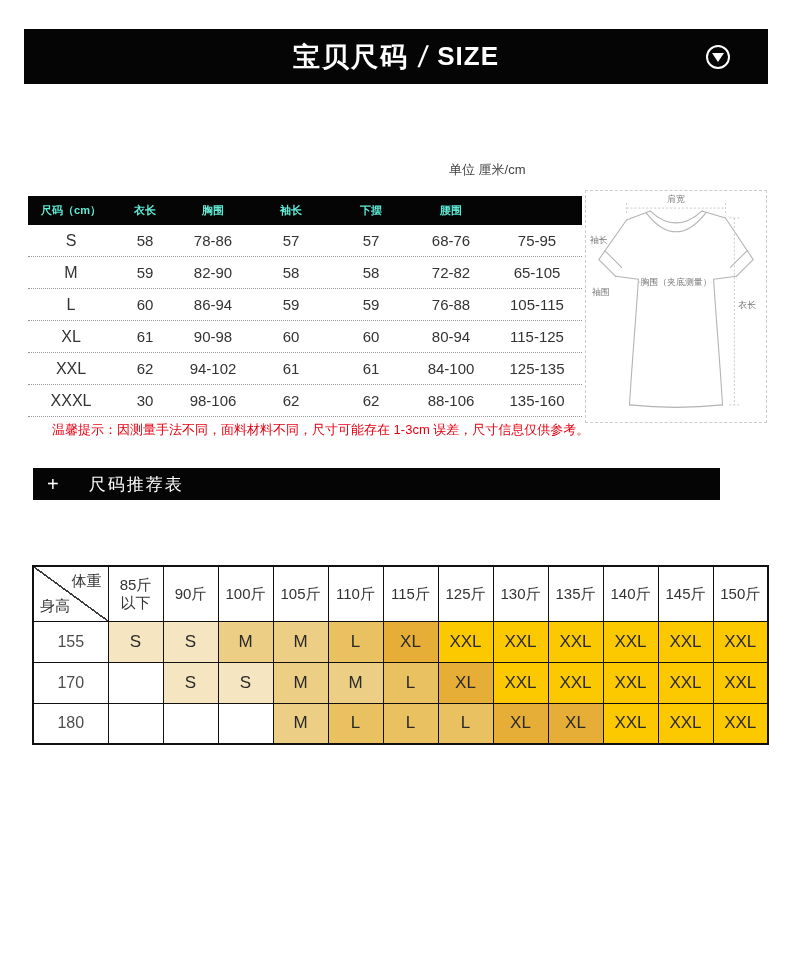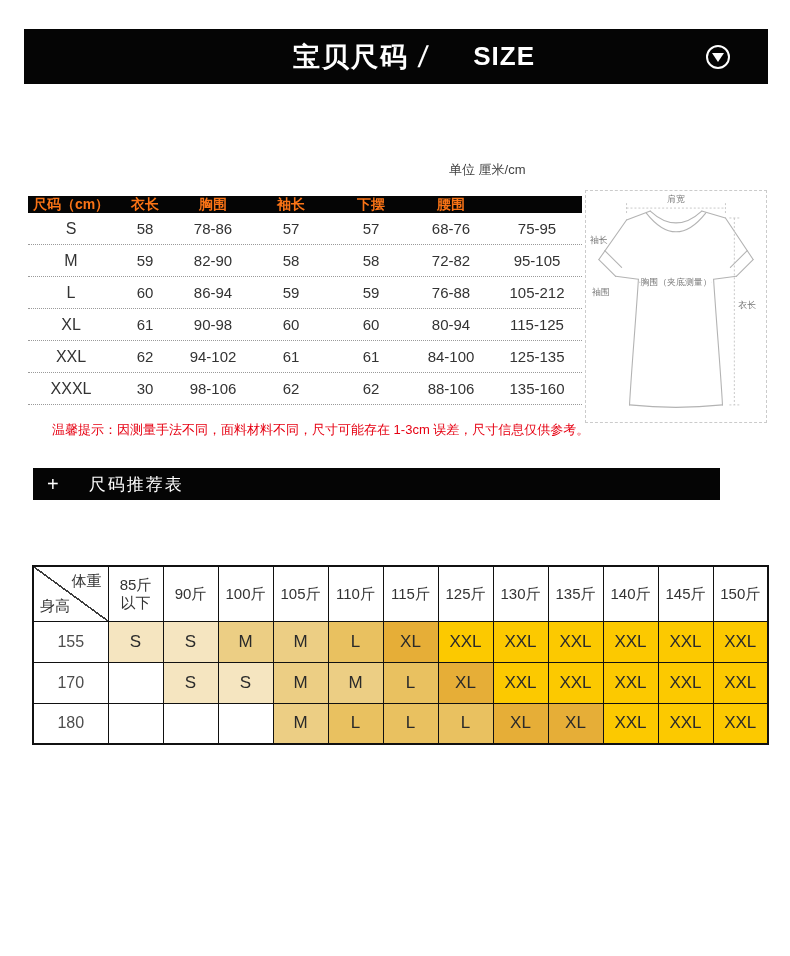--- a/index.html
+++ b/index.html
@@ -3,36 +3,36 @@
 <meta charset="utf-8">
 <style>
   * { box-sizing: border-box; margin: 0; padding: 0; }
   html,body { background:#ffffff; }
   body { width:790px; height:956px; font-family:"Liberation Sans","DejaVu Sans",sans-serif; }
   .page { position:relative; width:790px; height:956px; background:#fff; overflow:hidden; }
 
   
   .titlebar { position:absolute; left:24px; top:29px; width:744px; height:55px;
     background:#050505; color:#fff; display:flex; align-items:center; justify-content:center; }
-  .titlebar .ttl { font-size:27px; font-weight:bold; letter-spacing:2px;margin-left:36px; }
+  .titlebar .ttl { font-size:27px; font-weight:bold; letter-spacing:2px; }
   .titlebar .slash { font-weight:400; margin:0 10px; font-size:30px; transform:skewX(-8deg); display:inline-block; }
   .titlebar .en { font-weight:600; letter-spacing:1px; font-size:26px; }
   .hd-icon { position:absolute; right:38px; top:50%; transform:translateY(-50%);
     width:24px; height:24px; border:2px solid #fff; border-radius:50%;
     display:flex; align-items:center; justify-content:center; background:transparent; cursor:pointer; }
   .hd-icon .tri { width:0; height:0; border-left:6px solid transparent; border-right:6px solid transparent;
     border-top:9px solid #fff; margin-top:2px; }
 
   
   .unit { position:absolute; left:449px; top:161px; font-size:13px; color:#3f3f3f; }
 
   
   .t1 { position:absolute; left:28px; top:196px; width:554px; }
   .t1-head, .t1-row { display:grid; grid-template-columns:86px 62px 74px 82px 78px 82px 90px; }
-  .t1-head { background:#050505; color:#f97316; height:17px; align-items:center; font-size:14px; font-weight:bold; }
+  .t1-head { background:#050505; color:#5eead4; height:29px; align-items:center; font-size:11px; font-weight:bold; }
   .t1-head span { text-align:center; }
   .t1-row { height:32px; align-items:center; border-bottom:1px dotted #9a9a9a; font-size:15px; color:#333; }
   .t1-row span { text-align:center; }
   .t1-row .sz { font-size:16px; }
 
   .tip-red { position:absolute; left:52px; top:421px; font-size:13px; color:#e60012; }
 
   
   .diagram { position:absolute; left:585px; top:190px; width:182px; height:233px; border:1px dashed #cbcbcb; }
   .diagram svg { display:block; width:100%; height:100%; }
@@ -96,30 +96,30 @@
       <span>68-76</span>
       <span>75-95</span>
     </div>
     <div class="t1-row">
       <span class="sz">M</span>
       <span>59</span>
       <span>82-90</span>
       <span>58</span>
       <span>58</span>
       <span>72-82</span>
-      <span>95-105</span>
+      <span>65-105</span>
     </div>
     <div class="t1-row">
       <span class="sz">L</span>
       <span>60</span>
       <span>86-94</span>
       <span>59</span>
       <span>59</span>
       <span>76-88</span>
-      <span>105-212</span>
+      <span>105-115</span>
     </div>
     <div class="t1-row">
       <span class="sz">XL</span>
       <span>61</span>
       <span>90-98</span>
       <span>60</span>
       <span>60</span>
       <span>80-94</span>
       <span>115-125</span>
     </div>

